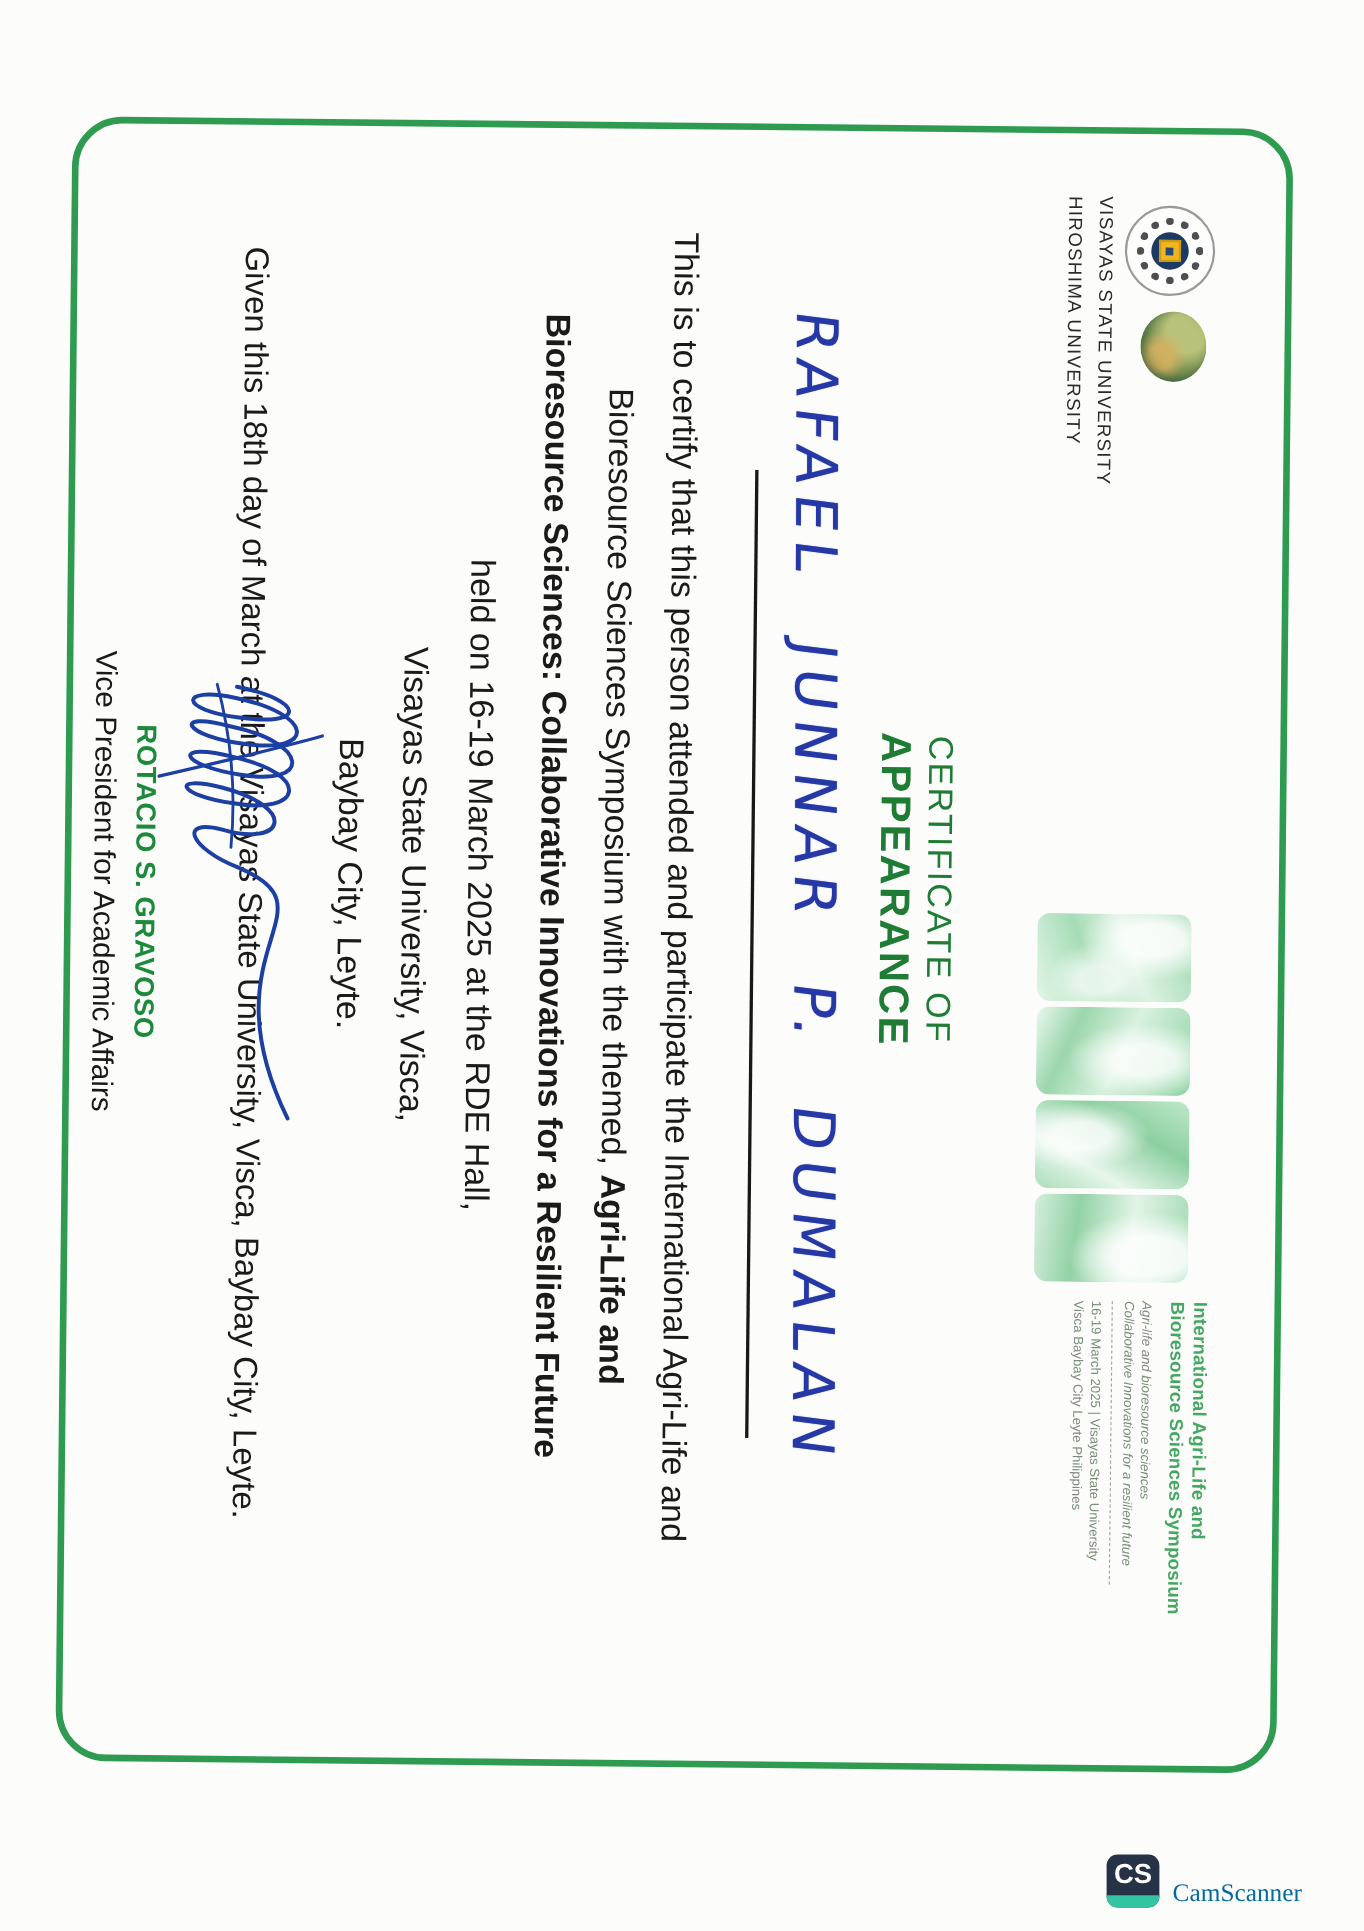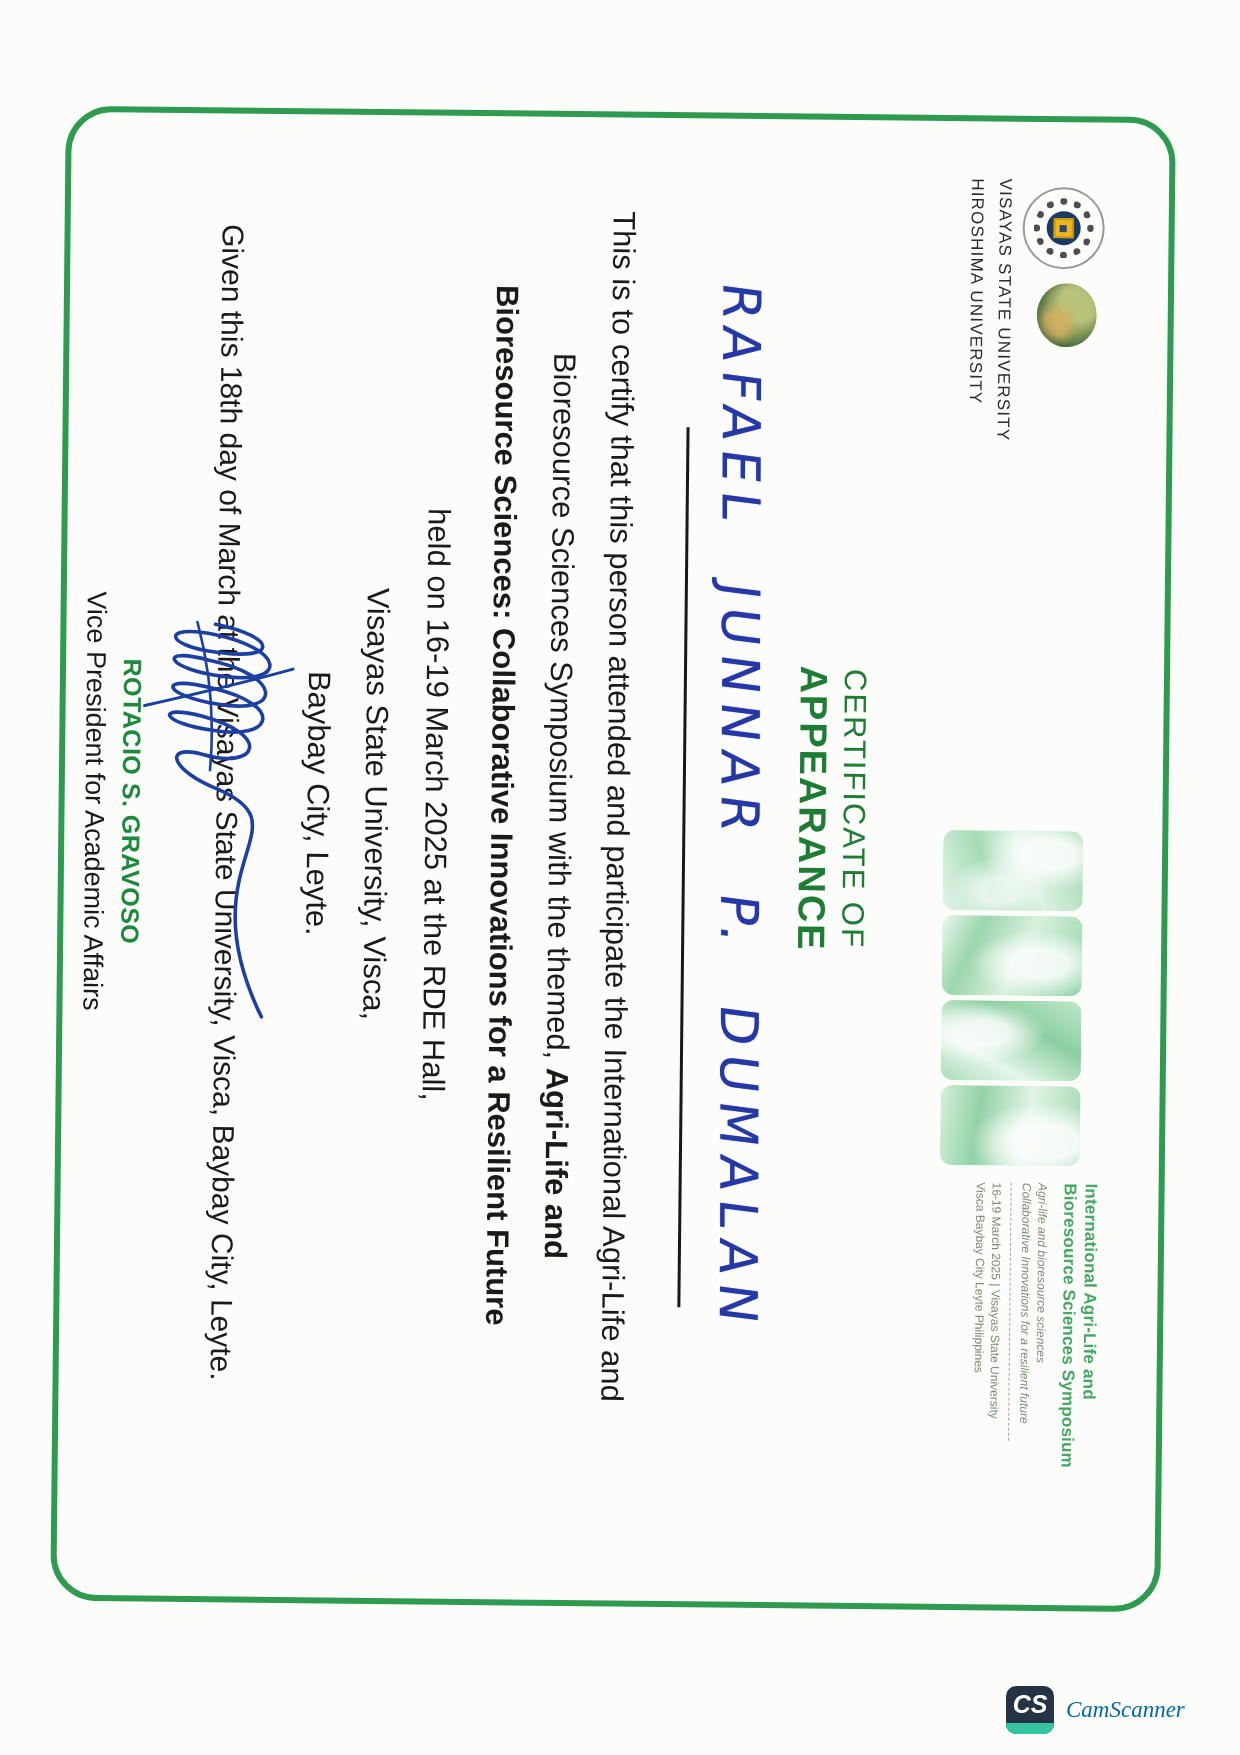--- a/index.html
+++ b/index.html
@@ -69,21 +69,21 @@
   .name-rule{position:absolute;left:365px;top:546px;width:880px;height:3px;background:#181818;}
   .body-line{position:absolute;left:0;width:100%;color:#1a1a1a;font-size:31px;white-space:nowrap;}
   .b1{top:596px;} .b2{top:654px;} .b3{top:712px;font-weight:bold;}
   .b4{top:778px;} .b5{top:838px;} .b6{top:896px;}
   .given-line{position:absolute;left:0;width:100%;top:988px;color:#1a1a1a;font-size:30px;white-space:nowrap;}
   .sig-name{position:absolute;left:0;width:100%;top:1086px;
     color:#1c8a3b;font-weight:bold;font-size:25px;letter-spacing:.5px;}
   .sig-title{position:absolute;left:0;width:100%;top:1122px;color:#1a1a1a;font-size:27px;}
   .signature{position:absolute;left:600px;top:918px;width:430px;height:185px;z-index:5;}
   
-  .cam{position:absolute;left:1006px;top:1686px;display:flex;align-items:center;font-style:italic;}
+  .cam{position:absolute;left:1006px;top:1686px;display:flex;align-items:flex-end;}
   .cam-icon{width:48px;height:48px;border-radius:10px;background:#263246;position:relative;
     display:flex;align-items:flex-start;justify-content:center;overflow:hidden;}
   .cam-icon .bar{position:absolute;left:0;bottom:0;width:100%;height:11px;background:#35c4a0;}
   .cam-icon .cs{color:#ffffff;font-weight:bold;font-size:25px;line-height:37px;letter-spacing:0;}
   .cam-text{margin-left:12px;font-family:"Liberation Serif",serif;font-size:23px;color:#0369a1;}
 </style>
 </head>
 <body>
 
 <div class="page">

